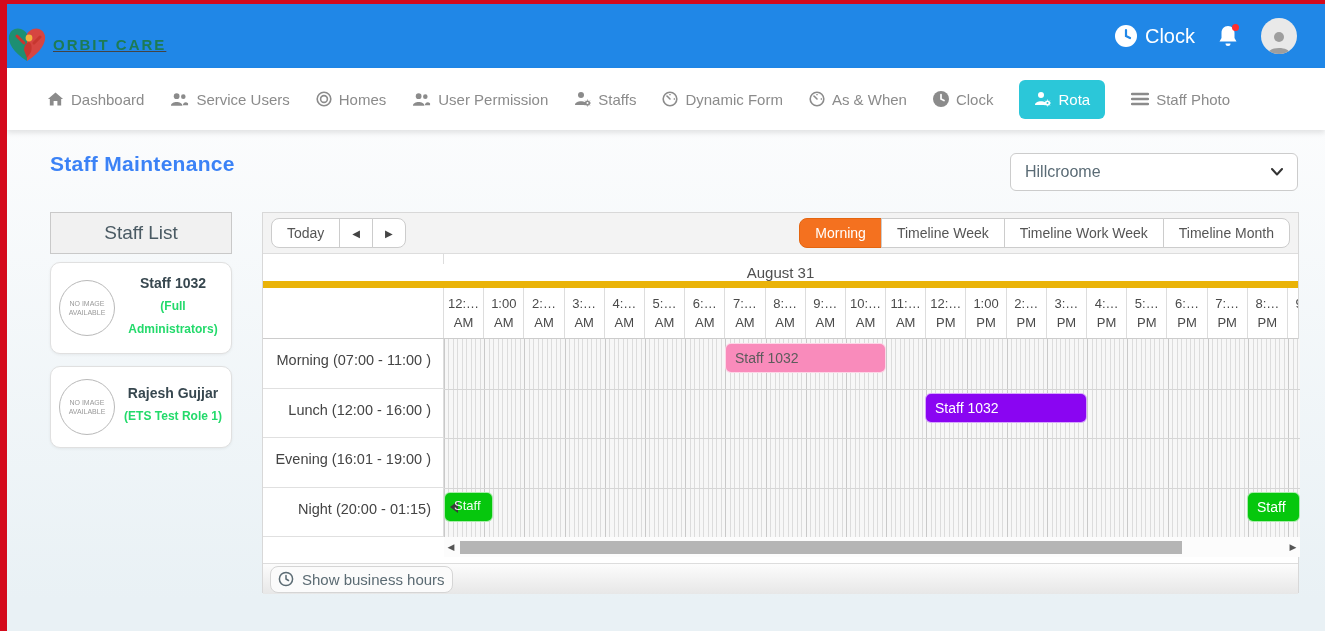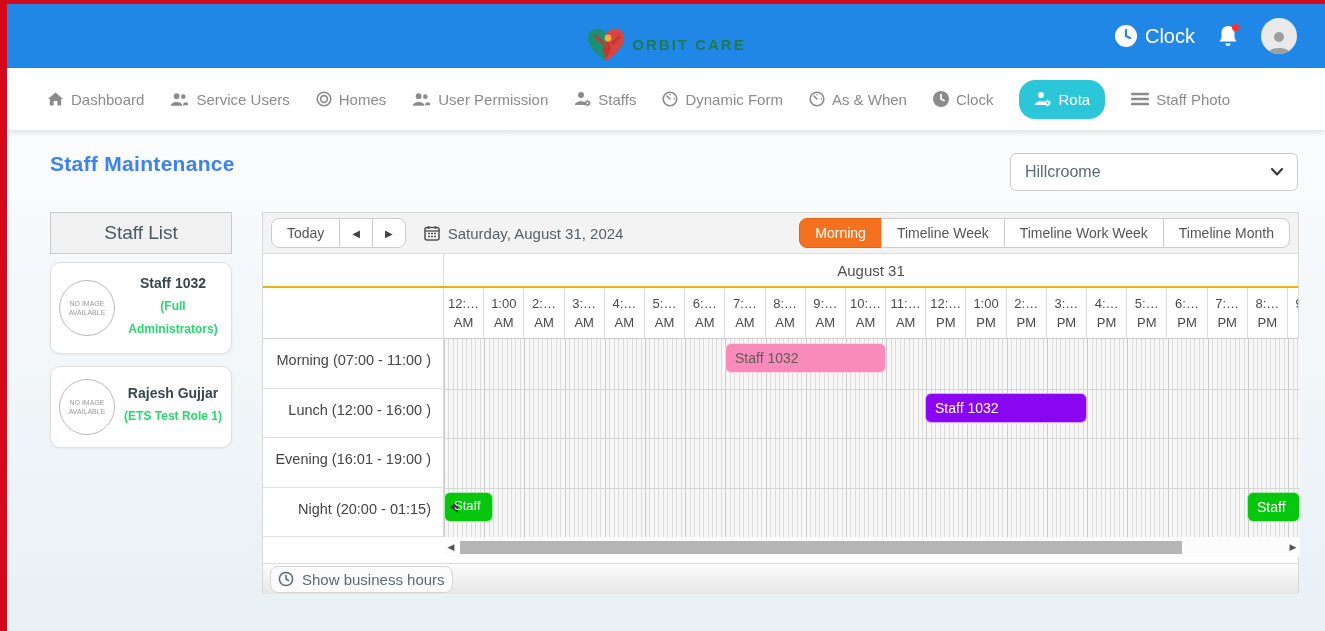--- a/index.html
+++ b/index.html
@@ -8,36 +8,36 @@
     font-family:"Liberation Sans", sans-serif;
     position:relative; overflow:hidden;
     border-left:7px solid #d40a1c; border-top:4px solid #d40a1c;
     background:linear-gradient(#fbfcfd 20%, #e9f1f5 95%);
     color:#444;
   }
   .abs { position:absolute; }
 
   
   .app-header{ left:0; top:0; width:1318px; height:81px; background:#2087e7;
-    display:flex; align-items:center; justify-content:center; }
+    display:flex; align-items:center; justify-content:flex-start;text-decoration:underline; }
   .brand{ display:flex; align-items:center; gap:6px; }
   .brand-text{ color:#1d7b54; font-weight:bold; font-size:15px; letter-spacing:2px; }
   .header-right{ position:absolute; right:28px; top:0; height:64px; display:flex; align-items:center; gap:22px; }
   .hdr-clock{ display:flex; align-items:center; gap:8px; color:#fff; font-size:20px; cursor:pointer; }
   .bell-wrap{ position:relative; cursor:pointer; }
   .bell-dot{ position:absolute; right:0px; top:0px; width:7px; height:7px; border-radius:50%; background:#ff2d2d; }
   .avatar{ width:36px; height:36px; border-radius:50%; background:#e9e9e9; display:flex; align-items:flex-end; justify-content:center; overflow:hidden; cursor:pointer; }
 
   
   .nav-bar{ left:0; top:64px; width:1318px; height:62px; background:#fff;
     box-shadow:0 3px 5px rgba(0,0,0,.10); display:flex; align-items:center; padding:4px 40px; z-index:5; }
   .nav-items{ display:flex; align-items:center; gap:26px; width:100%; }
   .nav-item{ display:flex; align-items:center; gap:7px; color:#8b8b8b; font-size:15px; cursor:pointer; white-space:nowrap; }
   .nav-item svg{ flex:0 0 auto; }
-  .nav-item.active{ background:#2bc7d9; color:#fff; border-radius:16px; padding:11px 15px; }
+  .nav-item.active{ background:#2bc7d9; color:#fff; border-radius:6px; padding:11px 15px; }
 
   
   .page-title{ left:43px; top:148px; font-size:21px; font-weight:bold; color:#3b82f6; letter-spacing:.3px; }
   .home-select{ left:1003px; top:149px; width:288px; height:38px; background:#fff; border:1px solid #ccc;
     border-radius:6px; display:flex; align-items:center; justify-content:space-between; padding:0 14px;
     color:#5a6b75; font-size:16px; cursor:pointer; }
 
   
   .staff-header{ left:43px; top:208px; width:182px; height:42px; background:#f1f1f1; border:1px solid #c9c9c9;
     display:flex; align-items:center; justify-content:center; font-size:19px; color:#4a5a63; }
@@ -58,21 +58,21 @@
   .btn-group{ display:flex; }
   .btn{ background:#fff; border:1px solid #ccc; color:#555; font-size:14px; padding:6px 15px; cursor:pointer;
     margin-left:-1px; font-family:"Liberation Sans",sans-serif; }
   .btn:first-child{ border-radius:8px 0 0 8px; margin-left:0; }
   .btn:last-child{ border-radius:0 8px 8px 0; }
   .btn.arrow{ padding:6px 12px; font-size:10px; color:#444; }
   .btn.active-view{ background:#f4711f; border-color:#e4650f; color:#fff; }
   .toolbar-date{ display:flex; align-items:center; gap:8px; margin-left:18px; color:#546069; font-size:15px; }
   .view-switcher{ margin-left:auto; }
 
-  .day-header{ position:absolute; left:0; top:41px; width:100%; height:34px; border-bottom:2px solid #eab308; display:flex; }
+  .day-header{ position:absolute; left:0; top:41px; width:100%; height:34px; border-bottom:7px solid #eab308; display:flex;flex-direction:column; }
   .day-spacer{ width:181px; border-right:1px solid #ddd; height:100%; }
   .day-label{ flex:1; display:flex; align-items:center; justify-content:center; color:#4f4f4f; font-size:15px; }
 
   .slot-header{ position:absolute; left:0; top:75px; width:100%; height:51px; border-bottom:1px solid #ccc; display:flex; }
   .slot-spacer{ width:181px; border-right:1px solid #ddd; height:100%; }
   .slot-cells{ flex:1; display:flex; overflow:hidden; }
   .slot-cell{ width:40.2px; min-width:40.2px; border-right:1px solid #ddd; display:flex; flex-direction:column;
     align-items:center; justify-content:center; font-size:13px; color:#4a4a4a; line-height:1.5; }
 
   .body-rows{ position:absolute; left:0; top:126px; width:100%; height:198px; }
@@ -285,31 +285,20 @@
   </div>
 
 <div class="abs sched">
 
   <div class="sched-toolbar">
     <div class="btn-group">
       <button class="btn">Today</button>
       <button class="btn arrow">◀</button>
       <button class="btn arrow">▶</button>
     </div>
-    <div class="toolbar-date">
-      <span>
-        <svg width="16" height="16" viewBox="0 0 16 16">
-          <rect x="1" y="2.5" width="14" height="12.5" rx="2" fill="none" stroke="#555" stroke-width="1.6"></rect>
-          <path d="M1 6 L15 6" stroke="#555" stroke-width="1.4"></path>
-          <path d="M4.5 1 L4.5 4 M11.5 1 L11.5 4" stroke="#555" stroke-width="1.6"></path>
-          <path d="M4 8.5 h2 M7 8.5 h2 M10 8.5 h2 M4 11.5 h2 M7 11.5 h2 M10 11.5 h2" stroke="#555" stroke-width="1.4"></path>
-        </svg>
-      </span>
-      <span>Saturday, August 31, 2024</span>
-    </div>
     <div class="btn-group view-switcher" id="view-switcher">
         <button class="btn active-view">Morning</button>
         <button class="btn">Timeline Week</button>
         <button class="btn">Timeline Work Week</button>
         <button class="btn">Timeline Month</button>
       </div>
   </div>
 
   <div class="day-header">
     <div class="day-spacer"></div>

